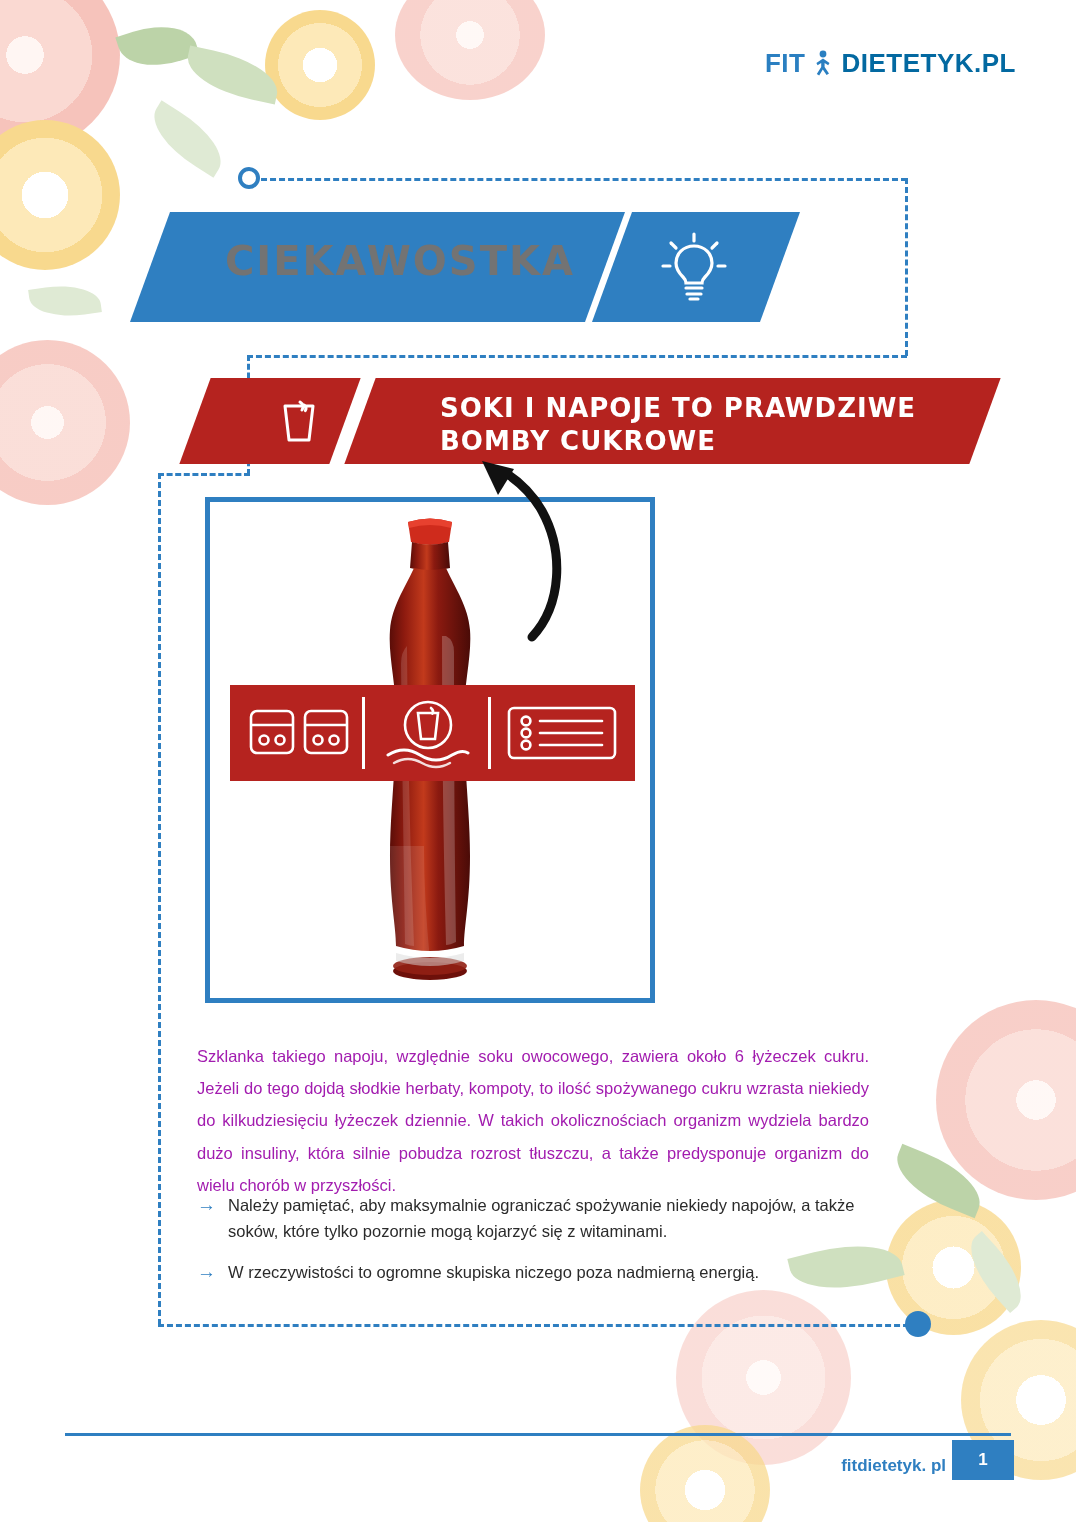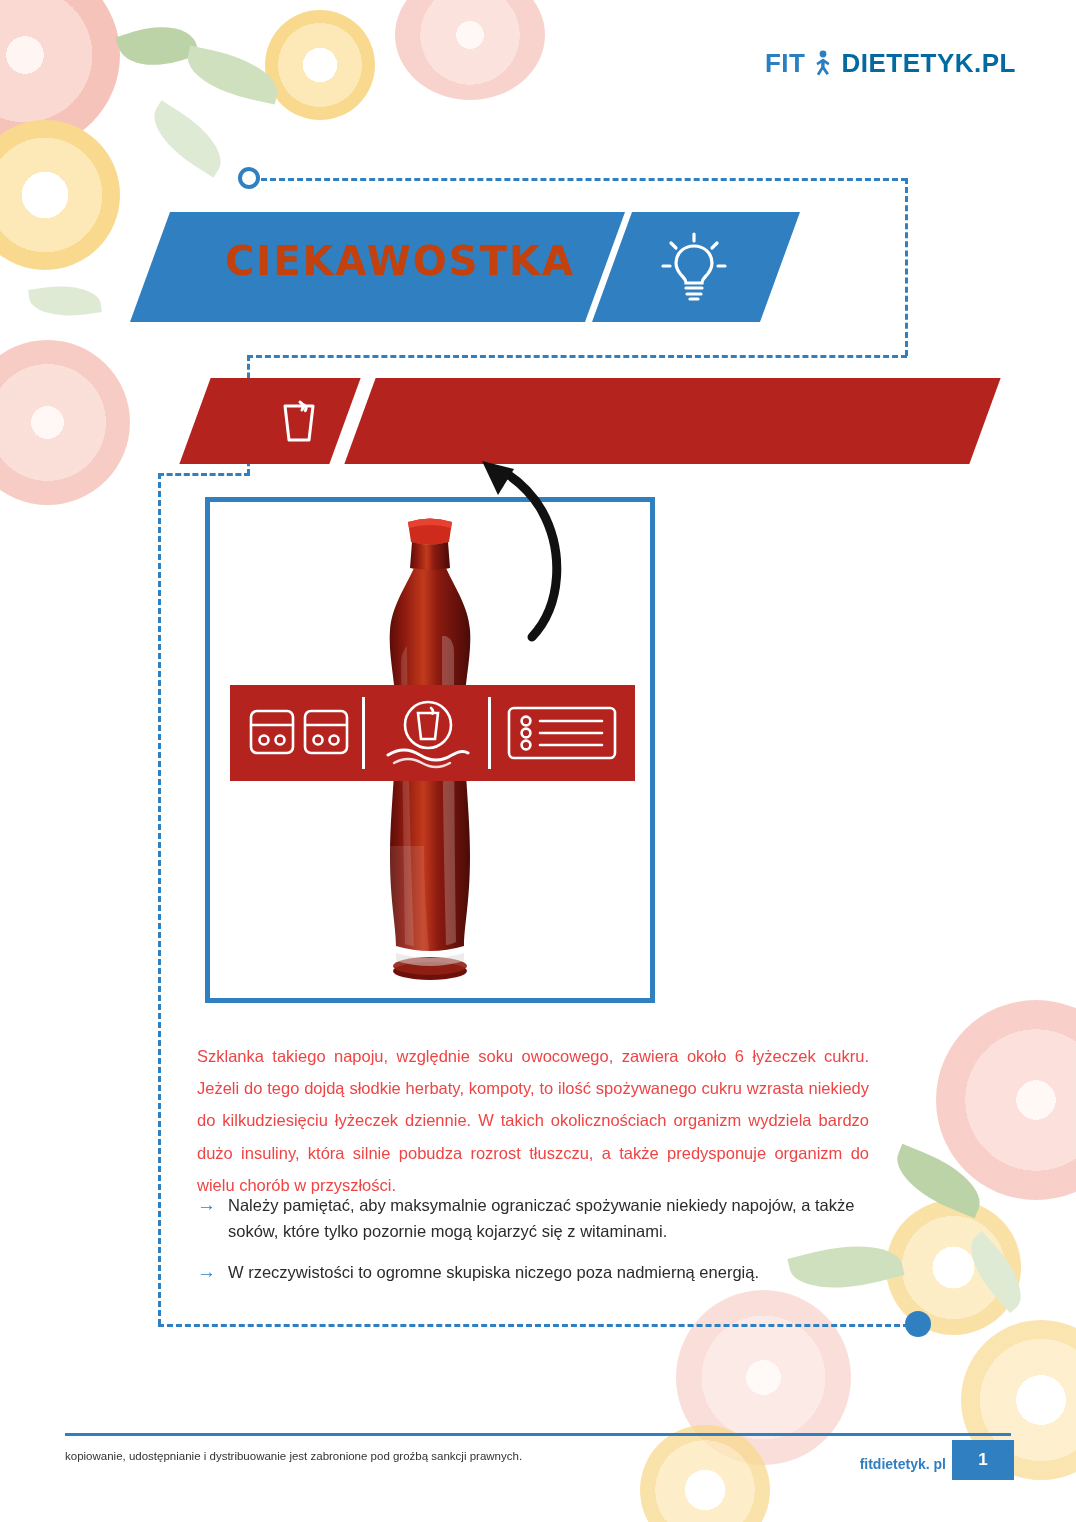--- a/index.html
+++ b/index.html
@@ -67,21 +67,21 @@
   }
   .banner-blue .slab {
     background: #2f7fc1;
     transform: skewX(-20deg);
     position: absolute; inset: 0;
   }
   .banner-blue .slab.left { right: 175px; }
   .banner-blue .slab.right { left: 462px; }
   .banner-title {
     position: absolute; left: 75px; top: 26px;
-    color: #c2410c; font-size: 40px; font-weight: bold;
+    color: #737373; font-size: 40px; font-weight: bold;
     letter-spacing: 2px; font-family: "DejaVu Sans", sans-serif;
   }
   .bulb-icon { position: absolute; left: 505px; top: 18px; }
 
   
   .banner-red {
     position: absolute; left: 195px; top: 378px;
     width: 790px; height: 86px;
   }
   .banner-red .slab {
@@ -112,21 +112,21 @@
     position: absolute; left: -205px; top: 180px; width: 405px; height: 96px;
     background: #b5231f;
   }
   .label-band .divider { position: absolute; top: 12px; bottom: 12px; width: 3px; background: #fff; }
 
   .arrow-curve { position: absolute; left: 470px; top: 455px; }
 
   
   .para {
     position: absolute; left: 197px; top: 1040px; width: 672px;
-    font-size: 16.5px; line-height: 1.95; color: #ef4444;
+    font-size: 16.5px; line-height: 1.95; color: #a21caf;
     text-align: justify; font-family: "Liberation Sans", sans-serif;
   }
   .bullets { position: absolute; left: 197px; top: 1192px; width: 680px; }
   .bullet {
     display: flex; gap: 12px; margin-bottom: 14px;
     font-size: 16.5px; line-height: 1.6; color: #2b2b2b;
   }
   .bullet .arw { color: #2f7fc1; font-size: 19px; line-height: 1.35; }
   .bullet .txt { flex: 1; }
 
@@ -134,21 +134,21 @@
   .footer-rule {
     position: absolute; left: 65px; right: 65px; top: 1433px;
     height: 3px; background: #2f7fc1;
   }
   .footer-text {
     position: absolute; left: 65px; top: 1448px; width: 620px;
     font-size: 11.5px; line-height: 1.5; color: #333;
   }
   .footer-site {
     position: absolute; right: 130px; top: 1456px;
-    font-size: 14px; font-weight: bold; color: #2f7fc1;
+    font-size: 17px; font-weight: bold; color: #2f7fc1;
   }
   .page-num {
     position: absolute; right: 62px; top: 1440px;
     width: 62px; height: 40px; background: #2f7fc1; color: #fff;
     display: flex; align-items: center; justify-content: center;
     font-size: 17px; font-weight: bold;
   }
 </style>
 </head>
 <body>
@@ -226,20 +226,21 @@
   <div class="slab right"></div>
   <div class="cup">
     <svg width="52" height="52" viewBox="0 0 52 52">
       <g stroke="#ffffff" stroke-width="3" fill="none" stroke-linecap="round" stroke-linejoin="round">
         <path d="M12 10 h28 l-4 34 h-20 Z"></path>
         <path d="M27 6 c3 2 4 5 2 8"></path>
         <path d="M31 9 c2 1.6 2.6 3.6 1.4 5.6"></path>
       </g>
     </svg>
   </div>
+  <div class="red-title">SOKI I NAPOJE TO PRAWDZIWE BOMBY CUKROWE</div>
 </div>
 
 <div class="img-box">
   <div class="bottle-wrap">
     <svg class="bottle" width="160" height="470" viewBox="0 0 160 470">
       <defs>
         <linearGradient id="cola" x1="0" y1="0" x2="1" y2="0">
           <stop offset="0%" stop-color="#5a0d08"></stop>
           <stop offset="18%" stop-color="#8d1a0f"></stop>
           <stop offset="42%" stop-color="#c23a1c"></stop>
@@ -333,16 +334,15 @@
     <span class="txt">Należy pamiętać, aby maksymalnie ograniczać spożywanie niekiedy napojów, a także soków, które tylko pozornie mogą kojarzyć się z witaminami.</span>
   </div>
   <div class="bullet">
     <span class="arw">→</span>
     <span class="txt">W rzeczywistości to ogromne skupiska niczego poza nadmierną energią.</span>
   </div>
 </div>
 
 <div class="footer-rule"></div>
 <div class="footer-text">
-  <div>kopiowanie, udostępnianie i dystribuowanie jest zabronione pod groźbą sankcji prawnych.</div>
 </div>
 <div class="footer-site">fitdietetyk. pl</div>
 <div class="page-num">1</div>
 
 </body></html>

